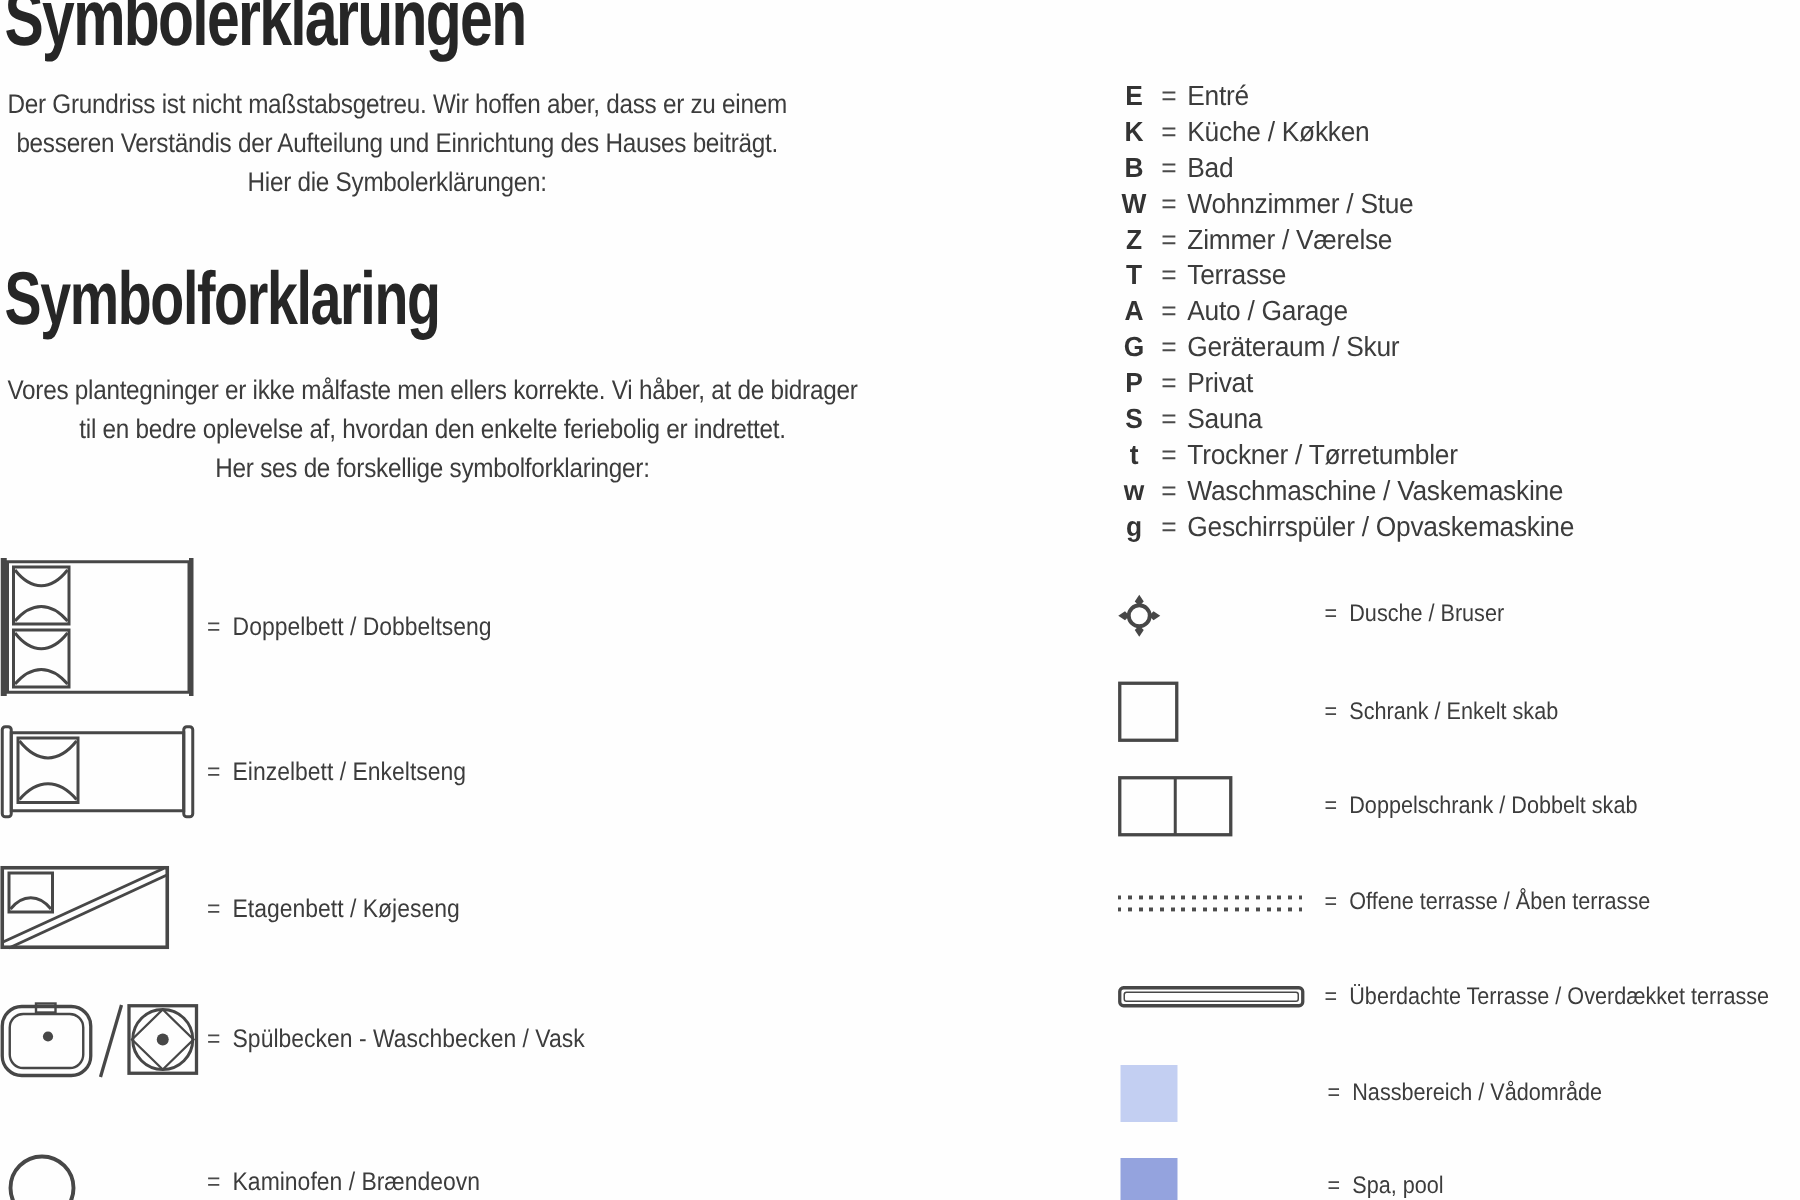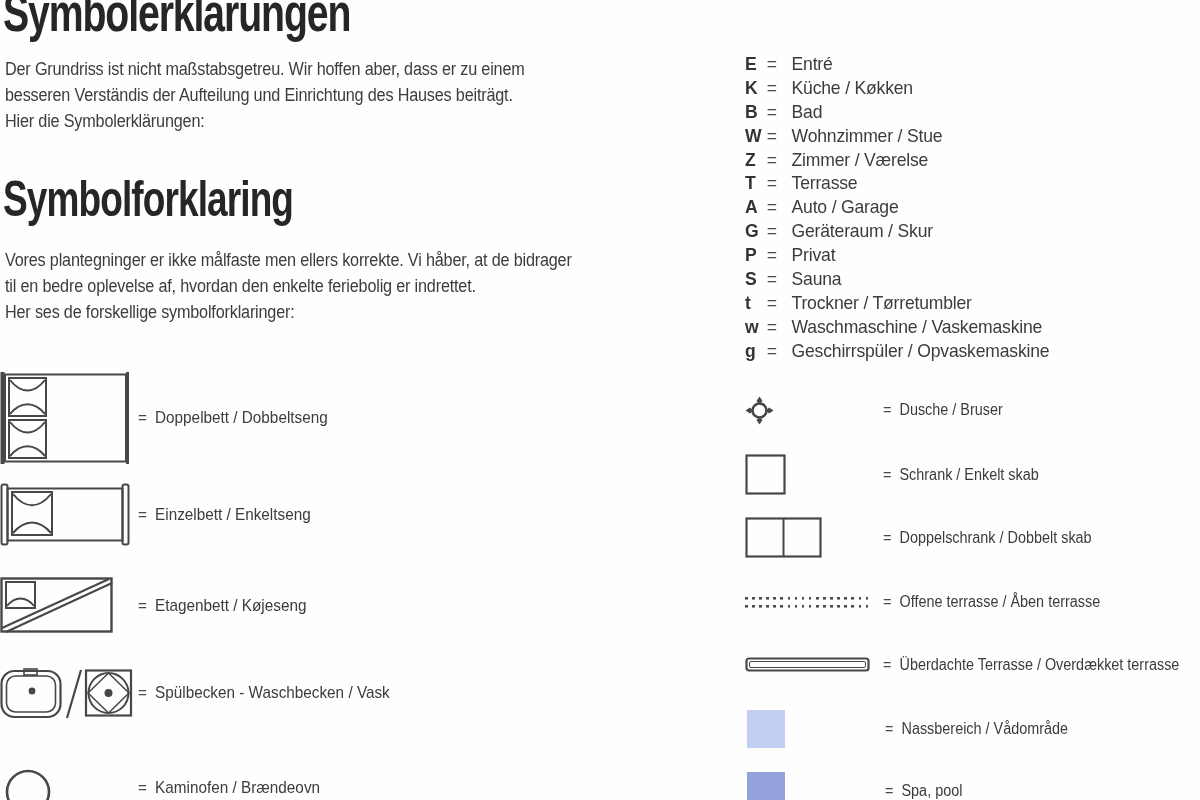--- a/index.html
+++ b/index.html
@@ -1,17 +1,17 @@
 <!DOCTYPE html>
 <html><head>
 <meta charset="utf-8">
 <style>
   html,body{margin:0;padding:0;background:#ffffff;}
   .page{position:relative;width:1200px;height:800px;overflow:hidden;background:#fefefe;
-        font-family:"Liberation Sans",sans-serif;color:#3a3a3a;}
+        font-family:"Liberation Sans",sans-serif;color:#3a3a3a;text-align:center;}
 
   
   .h-main{position:absolute;left:3px;top:-14px;margin:0;font-size:53px;line-height:53px;
           font-weight:bold;color:#262626;letter-spacing:-1.5px;
           transform:scaleX(.74);transform-origin:left top;white-space:nowrap;}
   .h-sub{position:absolute;left:3px;top:174px;margin:0;font-size:50px;line-height:50px;
          font-weight:bold;color:#262626;letter-spacing:-1.2px;
          transform:scaleX(.74);transform-origin:left top;white-space:nowrap;}
 
   

